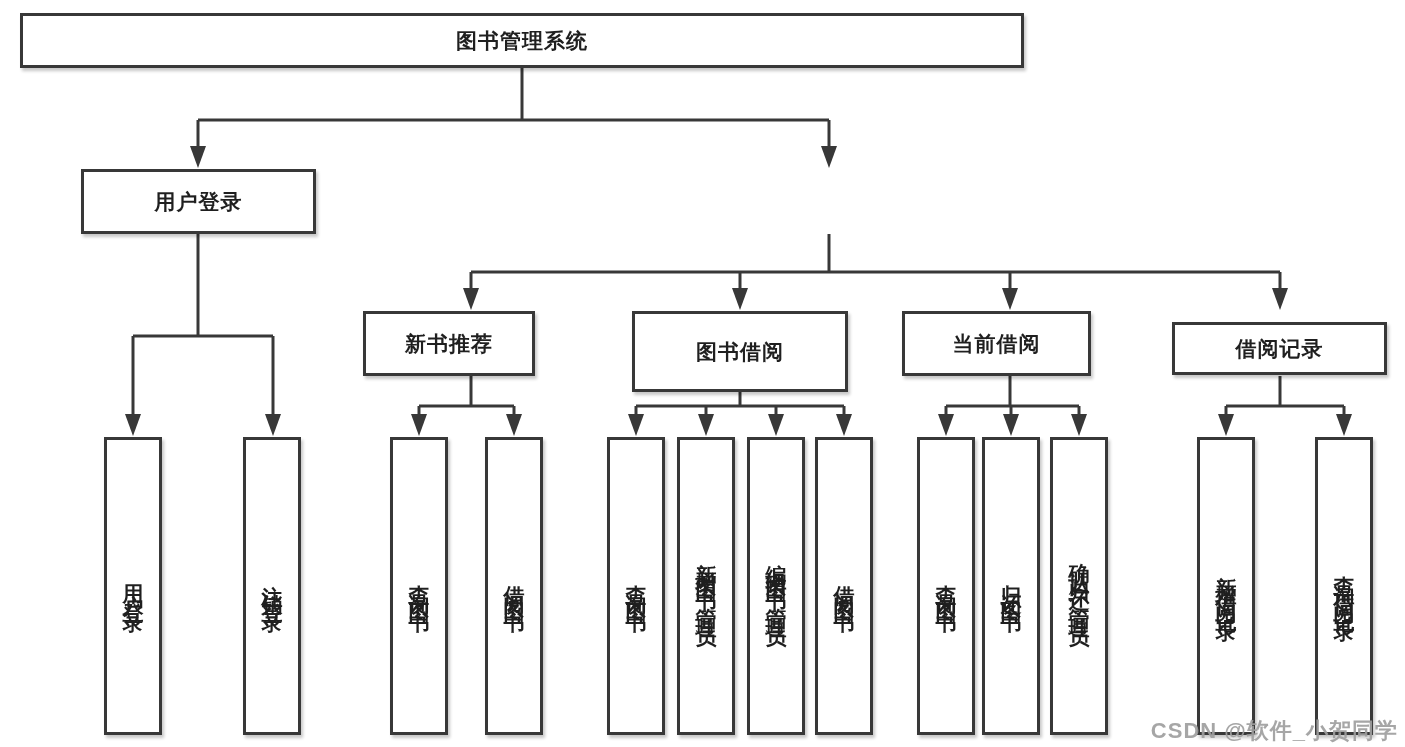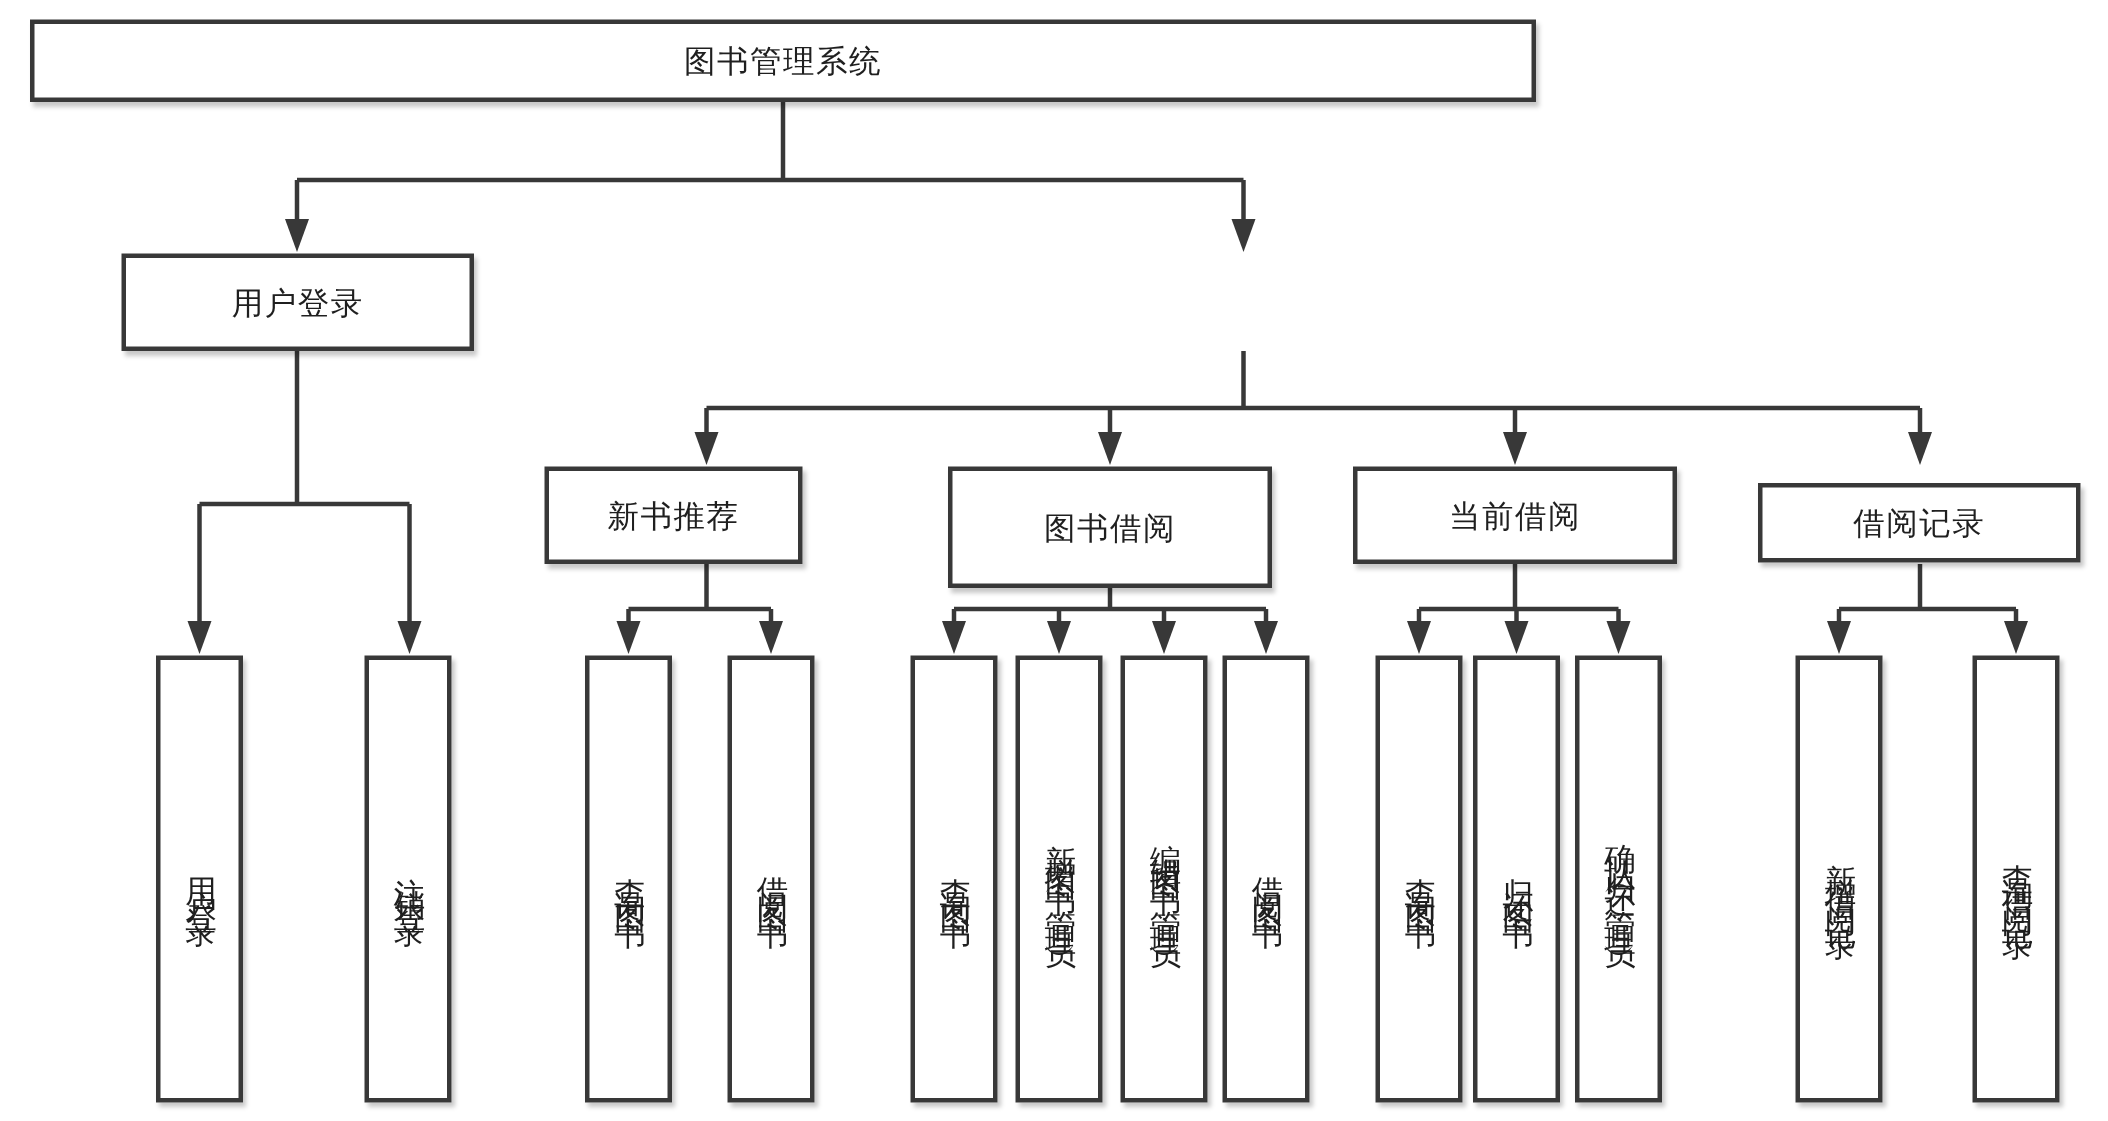--- a/index.html
+++ b/index.html
@@ -3,21 +3,21 @@
 <meta charset="utf-8">
 <style>
   html,body{margin:0;padding:0;}
   body{
     width:1405px;height:747px;
     background:#ffffff;
     font-family:"Liberation Sans","DejaVu Sans",sans-serif;
     overflow:hidden;
     position:relative;
   }
-  .stage{position:absolute;left:0;top:0;width:1405px;height:747px;}
+  .stage{position:absolute;left:0;top:0;width:1405px;height:747px;font-weight:bold;}
   .wires{position:absolute;left:0;top:0;width:1405px;height:747px;}
   .node{
     position:absolute;
     box-sizing:border-box;
     border:3px solid #383838;
     background:#ffffff;
     display:flex;
     align-items:center;
     justify-content:center;
     box-shadow:2px 3px 3px rgba(0,0,0,0.22);
@@ -130,21 +130,21 @@
   <div class="node" style="left:81px;top:169px;width:235px;height:65px">
     <span class="lbl">用户登录</span>
   </div>
 
   <div class="node" style="left:363px;top:311px;width:172px;height:65px">
     <span class="lbl">新书推荐</span>
   </div>
   <div class="node" style="left:632px;top:311px;width:216px;height:81px">
     <span class="lbl">图书借阅</span>
   </div>
-  <div class="node" style="left:902px;top:311px;width:216px;height:65px">
+  <div class="node" style="left:902px;top:311px;width:189px;height:65px">
     <span class="lbl">当前借阅</span>
   </div>
   <div class="node" style="left:1172px;top:322px;width:215px;height:53px">
     <span class="lbl">借阅记录</span>
   </div>
 
   <div class="node leaf" style="left:104px;top:437px;width:58px;height:298px">
     <span class="lbl">用户登录</span>
   </div>
   <div class="node leaf" style="left:243px;top:437px;width:58px;height:298px">
@@ -181,14 +181,15 @@
     <span class="lbl">确认归还（管理员）</span>
   </div>
 
   <div class="node leaf" style="left:1197px;top:437px;width:58px;height:298px">
     <span class="lbl">新增借阅记录</span>
   </div>
   <div class="node leaf" style="left:1315px;top:437px;width:58px;height:298px">
     <span class="lbl">查询借阅记录</span>
   </div>
 
+  <div class="watermark">CSDN @软件_小贺同学</div>
 
 </div>
 
 </body></html>

